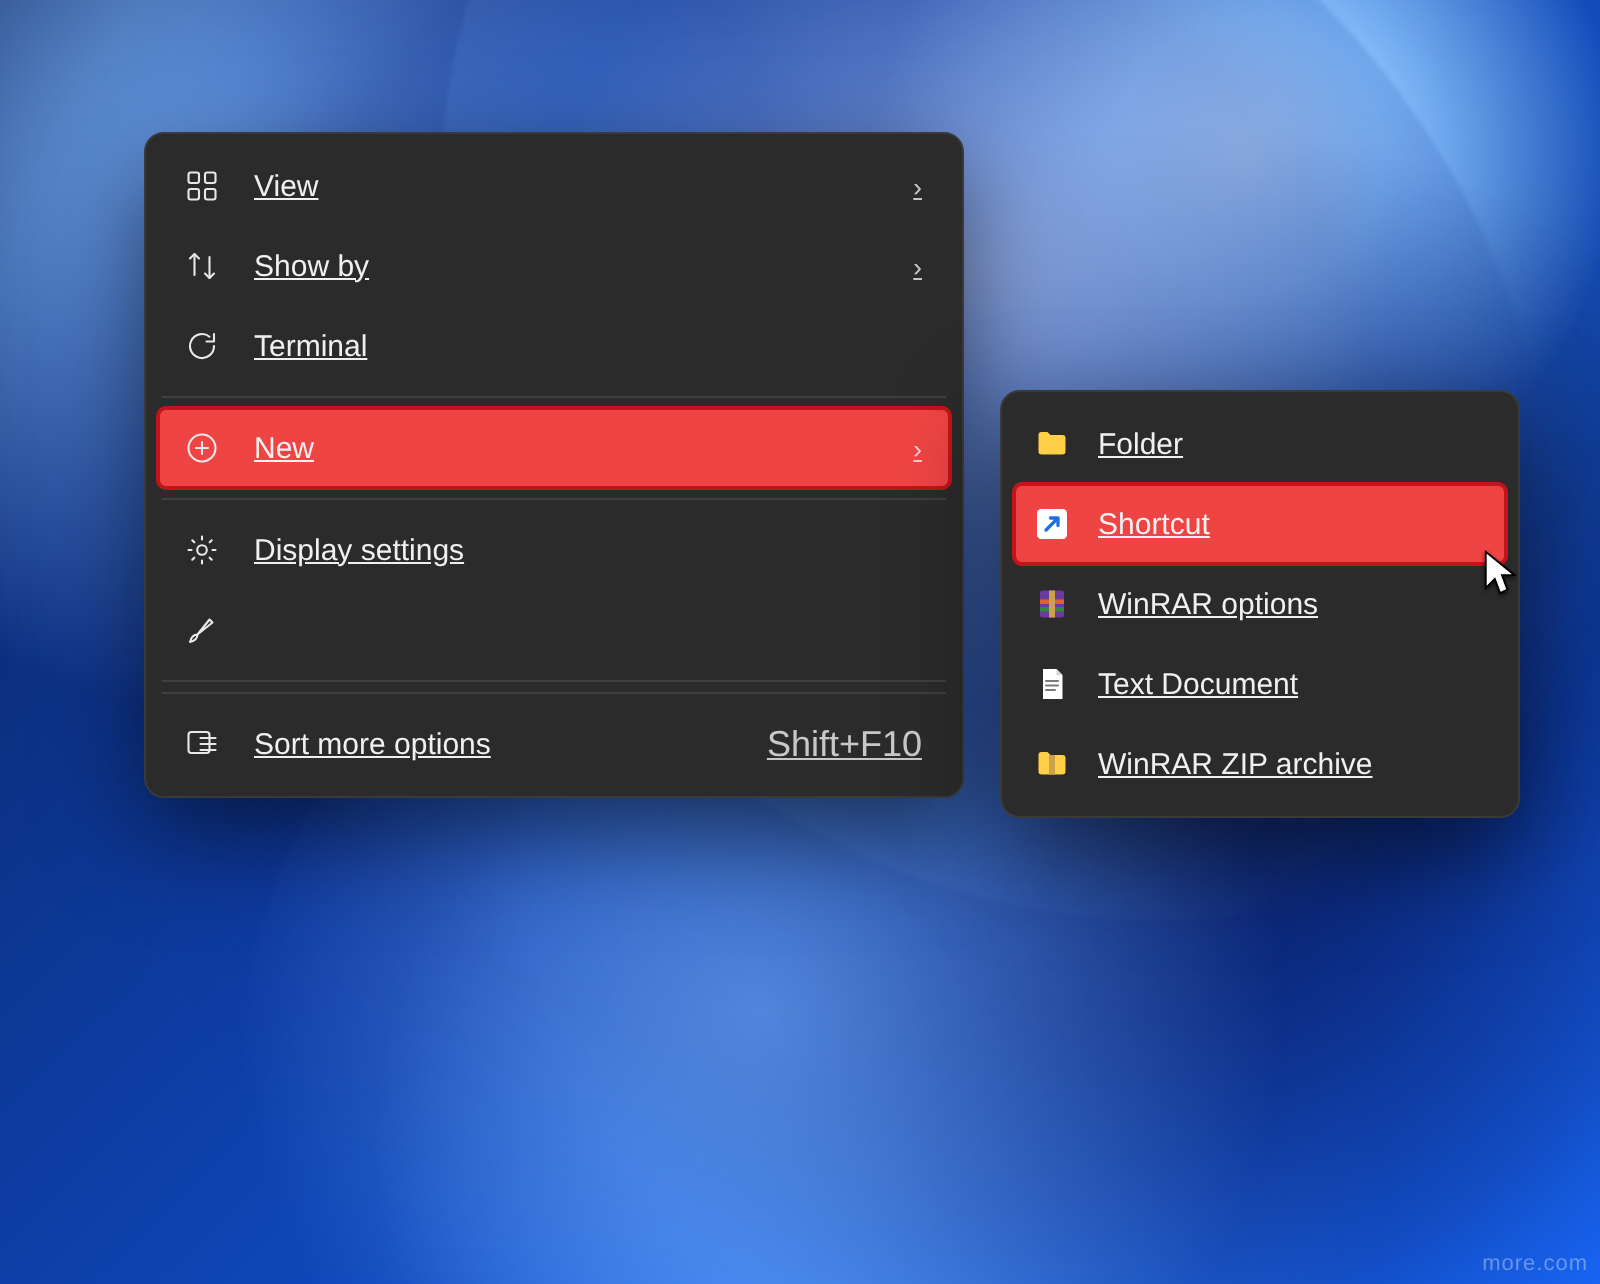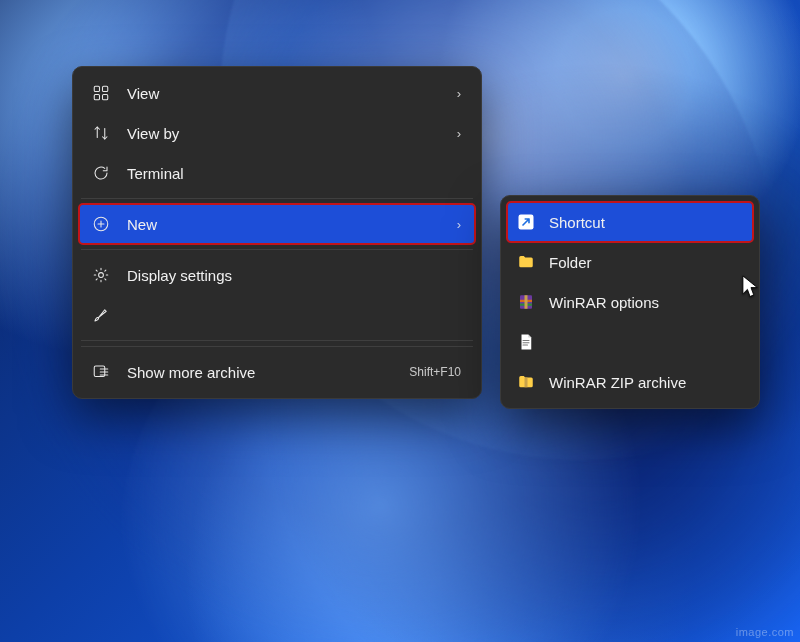--- a/index.html
+++ b/index.html
@@ -47,33 +47,34 @@
   }
   .menu.main { left: 72px; top: 66px; width: 410px; }
   .menu.sub  { left: 500px; top: 195px; width: 260px; }
 
   .item {
     display: flex; align-items: center;
     height: 40px;
     padding: 0 10px 0 10px;
     border-radius: 6px;
     position: relative;
+    text-decoration: underline;
   }
   .item .ic { width: 24px; display:flex; align-items:center; justify-content:center; margin-right:14px; flex:0 0 24px;}
   .item .lbl { flex: 1; }
   .item .chev { flex:0 0 auto; opacity:.8; font-size:13px; padding-right:4px; }
-  .item .accel { flex:0 0 auto; opacity:.8; font-size:12px; padding-right:4px; }
+  .item .accel { flex:0 0 auto; opacity:.8; font-size:18px; padding-right:4px; }
   .sep { height:1px; background:#3f3f3f; margin:5px 2px; }
 
   .highlight-red {
     outline: 2px solid #c2141a;
     outline-offset: -1px;
     border-radius: 4px;
   }
-  .item.active { background:#1d4ed8; }
+  .item.active { background:#ef4444; }
 
   
   .ic svg { width: 18px; height:18px; stroke:#e8e8e8; fill:none; stroke-width:1.4; stroke-linecap:round; stroke-linejoin:round;}
   .ic .fillicon { stroke:none; }
 
   
   .fic { width:18px; height:18px; display:flex; align-items:center; justify-content:center; margin-right:14px; flex:0 0 18px;}
   .fic svg { width:18px; height:18px; }
 
   
@@ -115,21 +116,21 @@
 
   <div class="item hoverable">
     <span class="ic">
       <svg viewBox="0 0 24 24">
           <path d="M7 4v14"></path>
           <path d="M4 7l3-3 3 3"></path>
           <path d="M17 20V6"></path>
           <path d="M14 17l3 3 3-3"></path>
         </svg>
     </span>
-    <span class="lbl">View by</span>
+    <span class="lbl">Show by</span>
     <span class="chev">›</span>
   </div>
 
   <div class="item hoverable">
     <span class="ic">
       <svg viewBox="0 0 24 24">
           <path d="M20 12a8 8 0 1 1-3-6.2"></path>
           <path d="M20 4v5h-5"></path>
         </svg>
     </span>
@@ -174,44 +175,44 @@
 
   <div class="sep"></div>
 
   <div class="item hoverable">
     <span class="ic">
       <svg viewBox="0 0 24 24">
           <rect x="3" y="4" width="14" height="14" rx="2"></rect>
           <path d="M11 8h10M11 12h10M11 16h10"></path>
         </svg>
     </span>
-    <span class="lbl">Show more archive</span>
+    <span class="lbl">Sort more options</span>
     <span class="accel">Shift+F10</span>
   </div>
 </div>
 
 <div class="menu sub">
+
+  <div class="item hoverable">
+    <span class="fic">
+      <svg viewBox="0 0 24 24">
+          <path fill="#ffcf48" d="M3 6a2 2 0 0 1 2-2h4l2 2h8a2 2 0 0 1 2 2v9a2 2 0 0 1-2 2H5a2 2 0 0 1-2-2z"></path>
+        </svg>
+    </span>
+    <span class="lbl">Folder</span>
+  </div>
 
   <div class="item hoverable active highlight-red">
     <span class="fic">
       <svg viewBox="0 0 24 24">
           <rect x="2" y="2" width="20" height="20" rx="3" fill="#ffffff"></rect>
           <path d="M8 16l8-8M11 8h5v5" stroke="#1f6fe0" stroke-width="2.2" fill="none" stroke-linecap="round" stroke-linejoin="round"></path>
         </svg>
     </span>
     <span class="lbl">Shortcut</span>
-  </div>
-
-  <div class="item hoverable">
-    <span class="fic">
-      <svg viewBox="0 0 24 24">
-          <path fill="#ffcf48" d="M3 6a2 2 0 0 1 2-2h4l2 2h8a2 2 0 0 1 2 2v9a2 2 0 0 1-2 2H5a2 2 0 0 1-2-2z"></path>
-        </svg>
-    </span>
-    <span class="lbl">Folder</span>
   </div>
 
 
   <div class="item hoverable">
     <span class="fic">
       <svg viewBox="0 0 24 24">
           <rect x="4" y="3" width="16" height="18" rx="1.5" fill="#6b3aa0"></rect>
           <rect x="4" y="9" width="16" height="3" fill="#d46a1f"></rect>
           <rect x="4" y="14" width="16" height="3" fill="#2f8a3a"></rect>
           <rect x="10" y="3" width="4" height="18" fill="#c9a24a"></rect>
@@ -221,32 +222,33 @@
   </div>
 
   <div class="item hoverable">
     <span class="fic">
       <svg viewBox="0 0 24 24">
           <path d="M6 2h9l4 4v16H6z" fill="#ffffff"></path>
           <path d="M15 2v4h4" fill="#d6d6d6"></path>
           <path d="M8 10h8M8 13h8M8 16h6" stroke="#7a7a7a" stroke-width="1.4" stroke-linecap="round"></path>
         </svg>
     </span>
+    <span class="lbl">Text Document</span>
   </div>
 
   <div class="item hoverable">
     <span class="fic">
       <svg viewBox="0 0 24 24">
           <path fill="#ffcf48" d="M3 6a2 2 0 0 1 2-2h4l2 2h8a2 2 0 0 1 2 2v9a2 2 0 0 1-2 2H5a2 2 0 0 1-2-2z"></path>
           <rect x="10" y="6" width="4" height="13" fill="#c9a24a"></rect>
         </svg>
     </span>
     <span class="lbl">WinRAR ZIP archive</span>
   </div>
 </div>
 
 <div class="cursor">
   <svg viewBox="0 0 20 28">
       <path d="M1 1l0 20 5-5 3 8 4-2-3-8 7 0z" fill="#ffffff" stroke="#000" stroke-width="1"></path>
     </svg>
 </div>
 
-<div class="watermark">image.com</div>
+<div class="watermark">more.com</div>
 
 </body></html>

